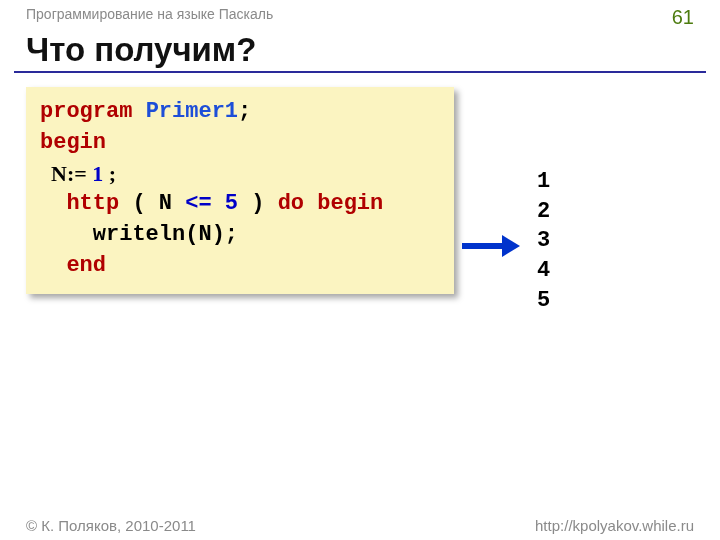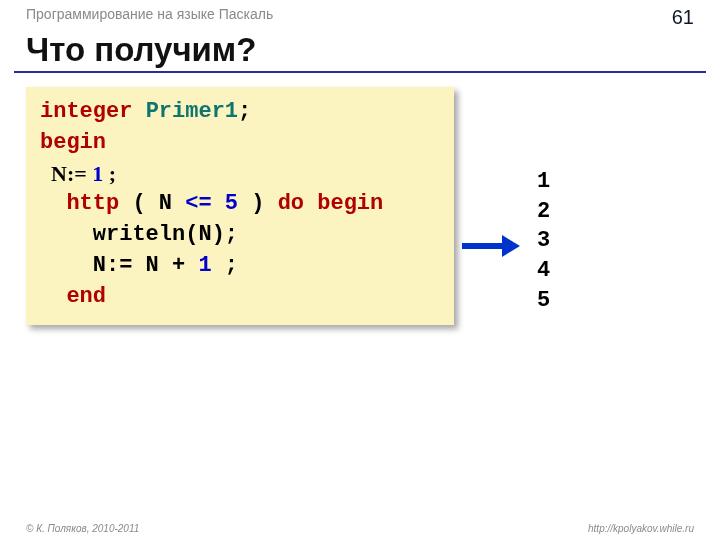--- a/index.html
+++ b/index.html
@@ -15,21 +15,21 @@
   .header {
     display: flex;
     justify-content: space-between;
     align-items: flex-start;
     padding: 6px 26px 0 26px;
     color: #8a8a8a;
     font-size: 14px;
   }
   .pagenum {
     font-size: 20px;
-    color: #0f172a;
+    color: #4d7c0f;
   }
   .title {
     font-size: 33px;
     font-weight: bold;
     color: #111;
     margin: 2px 26px 2px 26px;
   }
   .rule {
     margin: 0 14px 14px 14px;
     height: 2px;
@@ -44,21 +44,21 @@
     background: #fbf4c1;
     box-shadow: 4px 4px 6px rgba(0,0,0,0.35);
     padding: 10px 14px 12px 14px;
     font-family: "Courier New", monospace;
     font-size: 22px;
     font-weight: bold;
     line-height: 1.4;
     color: #000;
   }
   .t-red { color: #b00000; }
-  .t-green { color: #0f766e; }
+  .t-green { color: #1d4ed8; }
   .t-blue { color: #0000c8; }
   .output {
     position: absolute;
     left: 537px;
     top: 80px;
     font-family: "Courier New", monospace;
     font-size: 22px;
     font-weight: bold;
     color: #000;
     line-height: 1.35;
@@ -86,48 +86,46 @@
     margin-left: -2px;
   }
   .footer {
     position: absolute;
     bottom: 6px;
     left: 0; right: 0;
     display: flex;
     justify-content: space-between;
     padding: 0 26px;
     color: #8a8a8a;
-    font-size: 10px;
-    font-style: italic;
+    font-size: 15px;
   }
 </style>
 </head>
 <body>
 
 <div class="header">
   <span>Программирование на языке Паскаль</span>
   <span class="pagenum">61</span>
 </div>
 
 <div class="title">Что получим?</div>
 <div class="rule"></div>
 
 <div class="content">
 
   <div class="codebox">
     <div>
-      <span class="t-red">integer</span><span> </span><span class="t-green">Primer1</span><span>;</span>
+      <span class="t-red">program</span><span> </span><span class="t-green">Primer1</span><span>;</span>
     </div>
     <div>
       <span class="t-red">begin</span>
     </div>
     <div style="white-space:pre;font-family:Liberation Serif, serif;"><span>  N:= </span><span class="t-blue">1</span><span> ;</span></div>
     <div style="white-space:pre;"><span>  </span><span class="t-red">http</span><span> ( N </span><span class="t-blue">&lt;=</span><span> </span><span class="t-blue">5</span><span> ) </span><span class="t-red">do</span><span> </span><span class="t-red">begin</span></div>
     <div style="white-space:pre;">    writeln(N);</div>
-    <div style="white-space:pre;"><span>    N:= N + </span><span class="t-blue">1</span><span> ;</span></div>
     <div style="white-space:pre;"><span>  </span><span class="t-red">end</span></div>
   </div>
 
   <div class="arrow">
     <span class="arrow-shaft"></span><span class="arrow-head"></span>
   </div>
 
   <div class="output">1
 2
 3

